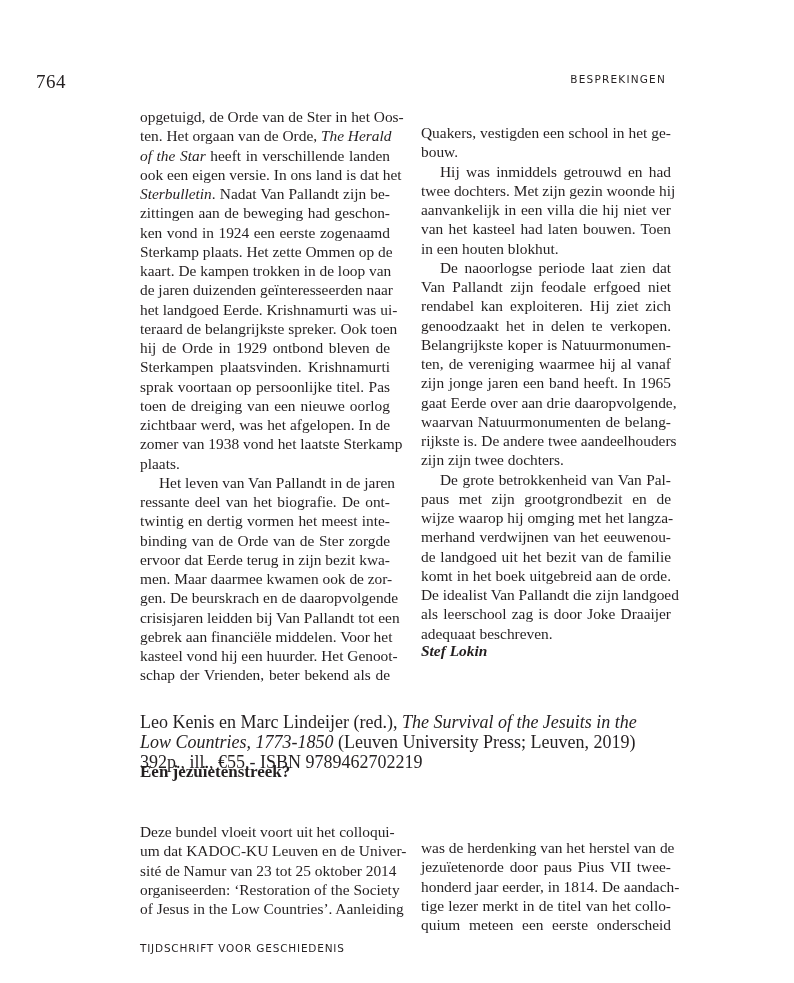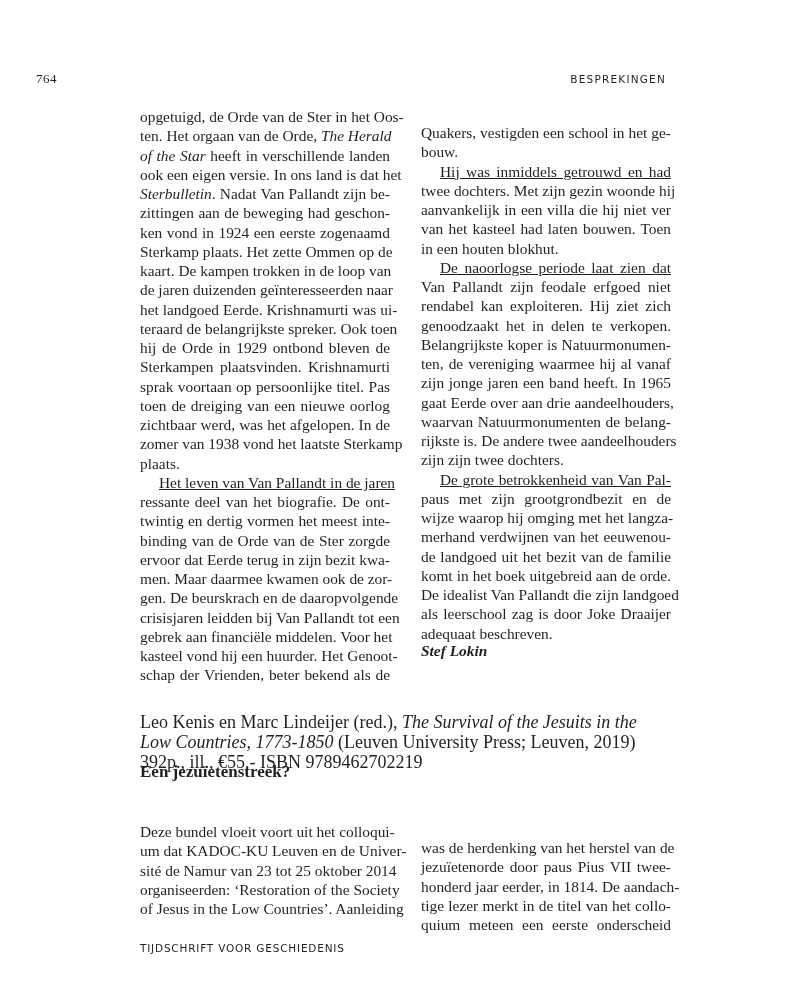--- a/index.html
+++ b/index.html
@@ -4,21 +4,21 @@
 <style>
   html, body { margin: 0; padding: 0; background: #ffffff; }
   body {
     width: 794px; height: 983px; position: relative; overflow: hidden;
     font-family: "DejaVu Serif", "Liberation Serif", serif;
     color: #231f20;
   }
   .page-number {
     position: absolute; left: 36px; top: 71px;
     font-family: "Liberation Serif", "DejaVu Serif", serif;
-    font-size: 13px; letter-spacing: 0.5px;
+    font-size: 19px; letter-spacing: 0.5px;
   }
   .running-head {
     position: absolute; right: 128px; top: 73px;
     font-family: "DejaVu Sans", "Liberation Sans", sans-serif;
     font-size: 10.5px; letter-spacing: 1.2px;
   }
   .footer {
     position: absolute; left: 140px; top: 942px;
     font-family: "DejaVu Sans", "Liberation Sans", sans-serif;
     font-size: 10.5px; letter-spacing: 0.8px;
@@ -30,21 +30,21 @@
   }
   .col-left { left: 140px; }
   .col-right { left: 421px; margin-top: 16px; }
   .col-top { top: 107px; }
   .col-bottom { top: 822px; }
   .line {
     display: block; height: 19.25px; white-space: nowrap;
     text-align: justify; text-align-last: justify;
   }
   .line.last { text-align-last: left; }
-  .line.indent { padding-left: 19px; text-decoration: underline; }
+  .line.indent { padding-left: 19px; }
   .line i { font-style: italic; }
   .signature {
     position: absolute; left: 421px; top: 642px;
     font-family: "Liberation Serif", "DejaVu Serif", serif;
     font-weight: bold; font-size: 15.4px; font-style: italic;
   }
   .citation {
     position: absolute; left: 140px; top: 712px; width: 520px;
     font-family: "Liberation Serif", "DejaVu Serif", serif;
     font-size: 18px; line-height: 20px;
@@ -103,21 +103,21 @@
       <span class="line">aanvankelijk in een villa die hij niet ver</span>
       <span class="line">van het kasteel had laten bouwen. Toen</span>
       <span class="line last">in een houten blokhut.</span>
       <span class="line indent">De naoorlogse periode laat zien dat</span>
       <span class="line">Van Pallandt zijn feodale erfgoed niet</span>
       <span class="line">rendabel kan exploiteren. Hij ziet zich</span>
       <span class="line">genoodzaakt het in delen te verkopen.</span>
       <span class="line">Belangrijkste koper is Natuurmonumen-</span>
       <span class="line">ten, de vereniging waarmee hij al vanaf</span>
       <span class="line">zijn jonge jaren een band heeft. In 1965</span>
-      <span class="line">gaat Eerde over aan drie aandeelhouders,</span>
+      <span class="line">gaat Eerde over aan drie daaropvolgende,</span>
       <span class="line">waarvan Natuurmonumenten de belang-</span>
       <span class="line">rijkste is. De andere twee aandeelhouders</span>
       <span class="line last">zijn zijn twee dochters.</span>
       <span class="line indent">De grote betrokkenheid van Van Pal-</span>
       <span class="line">paus met zijn grootgrondbezit en de</span>
       <span class="line">wijze waarop hij omging met het langza-</span>
       <span class="line">merhand verdwijnen van het eeuwenou-</span>
       <span class="line">de landgoed uit het bezit van de familie</span>
       <span class="line">komt in het boek uitgebreid aan de orde.</span>
       <span class="line">De idealist Van Pallandt die zijn landgoed</span>

